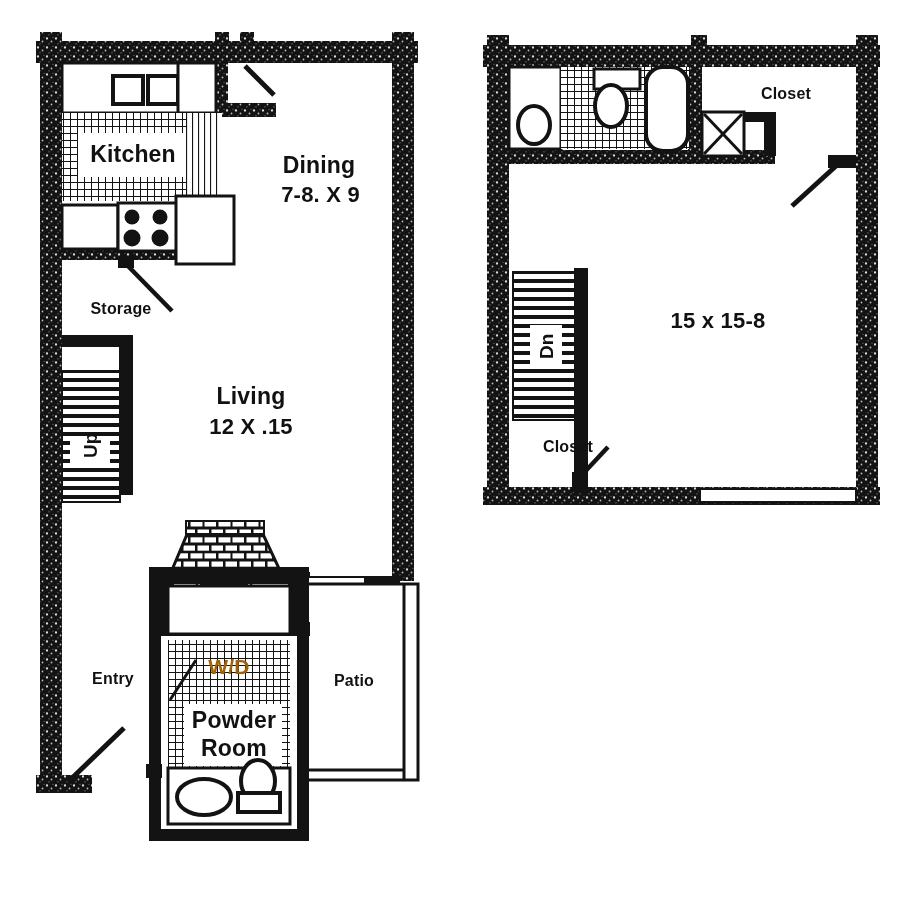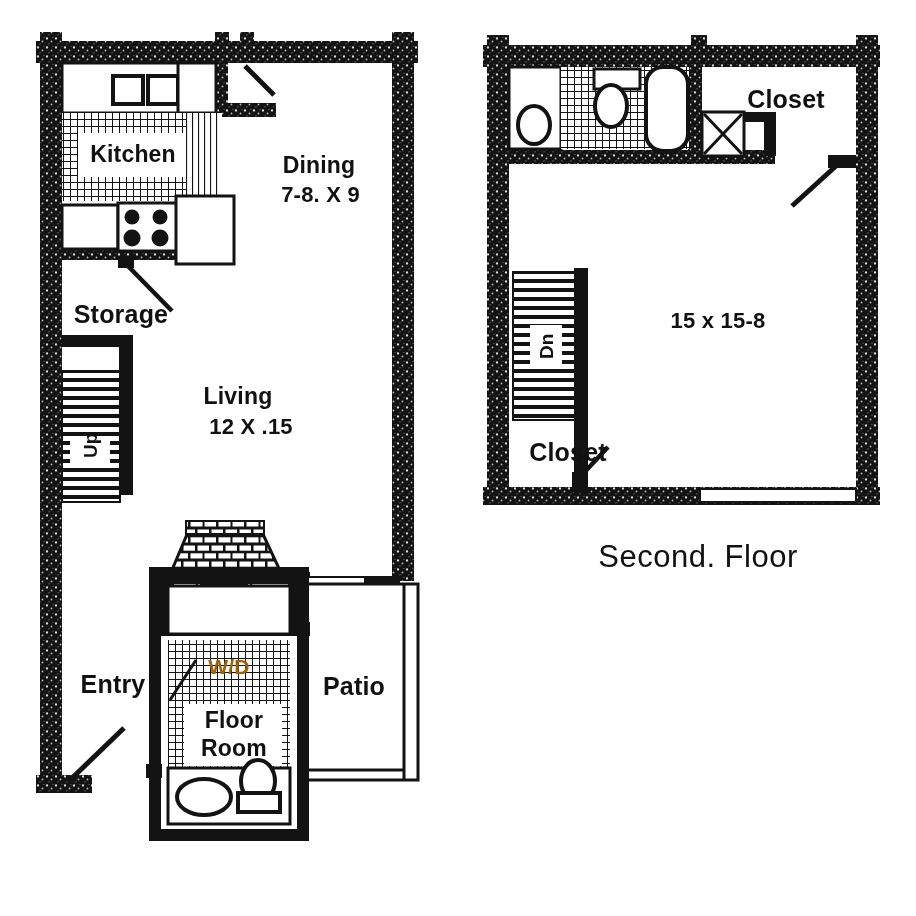--- a/index.html
+++ b/index.html
@@ -31,21 +31,21 @@
     font-family: "Liberation Sans", sans-serif;
     font-weight: 700;
     letter-spacing: 0.2px;
     white-space: pre;
     line-height: 1.18;
     text-align: center;
     -webkit-font-smoothing: none;
   }
   .room-name { font-size: 23px; }
   .room-dims { font-size: 22px; }
-  .small-lbl { font-size: 25px; text-align: center; }
+  .small-lbl { font-size: 16px; text-align: center; }
   .caption { font-size: 31px; font-weight: 400; letter-spacing: 0.5px; }
   .rot-lbl {
     font-size: 19px;
     transform: rotate(-90deg);
     transform-origin: center center;
   }
   .wd-lbl { font-size: 21px; }
 </style>
 </head>
 <body>
@@ -281,40 +281,39 @@
         <rect x="700" y="489" width="156" height="13" fill="#ffffff" stroke="#131313" stroke-width="2"></rect>
       </g>
     </g>
   </svg>
 
   <div class="lbl room-name" style="left:83px; top:141px; width:100px;">Kitchen</div>
 
   <div class="lbl room-name" style="left:264px; top:152px; width:110px;">Dining</div>
   <div class="lbl room-dims" style="left:258px; top:182px; width:125px;">7-8. X 9</div>
 
-  <div class="lbl room-name" style="left:184px; top:383px; width:108px;">Living</div>
+  <div class="lbl room-name" style="left:197px; top:383px; width:108px;">Living</div>
   <div class="lbl room-dims" style="left:192px; top:414px; width:118px;">12 X .15</div>
 
   <div class="lbl small-lbl" style="left:66px; top:300px; width:110px;">Storage</div>
 
   <div class="lbl small-lbl" style="left:73px; top:670px; width:80px;">Entry</div>
 
   <div class="lbl small-lbl" style="left:316px; top:672px; width:76px;">Patio</div>
 
   <div class="lbl wd-lbl" style="left:190px; top:655px; width:78px; color:#a16207;">W/D</div>
 
-  <div class="lbl room-name" style="left:182px; top:707px; width:104px;">Floor</div>
+  <div class="lbl room-name" style="left:182px; top:707px; width:104px;">Powder</div>
   <div class="lbl room-name" style="left:188px; top:735px; width:92px;">Room</div>
 
   <div class="lbl rot-lbl" style="left:68px; top:434px; width:46px;">Up</div>
 
 
   <div class="lbl small-lbl" style="left:736px; top:85px; width:100px;">Closet</div>
 
   <div class="lbl room-dims" style="left:655px; top:308px; width:126px;">15 x 15-8</div>
 
   <div class="lbl small-lbl" style="left:518px; top:438px; width:100px;">Closet</div>
 
   <div class="lbl rot-lbl" style="left:527px; top:335px; width:40px;">Dn</div>
 
-  <div class="lbl caption" style="left:568px; top:539px; width:260px;">Second. Floor</div>
 
 </div>
 
 </body></html>

